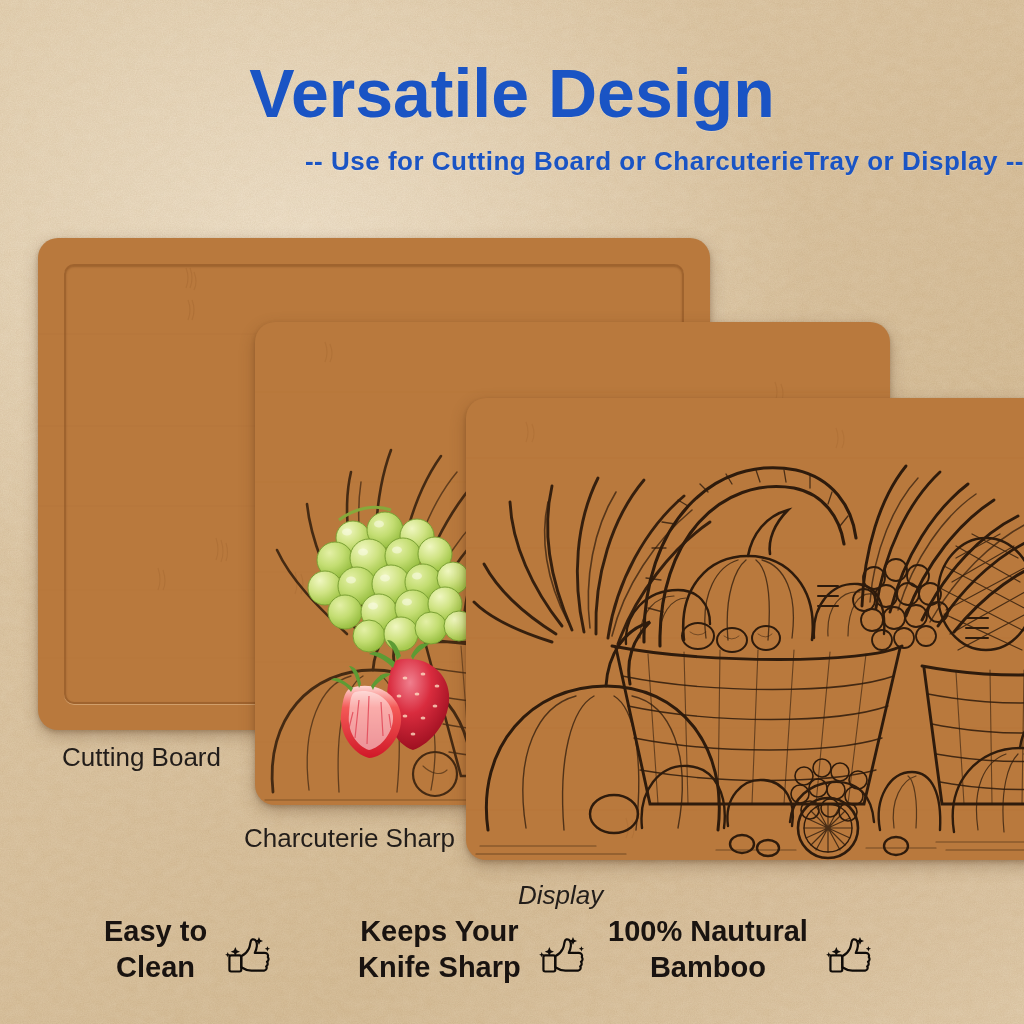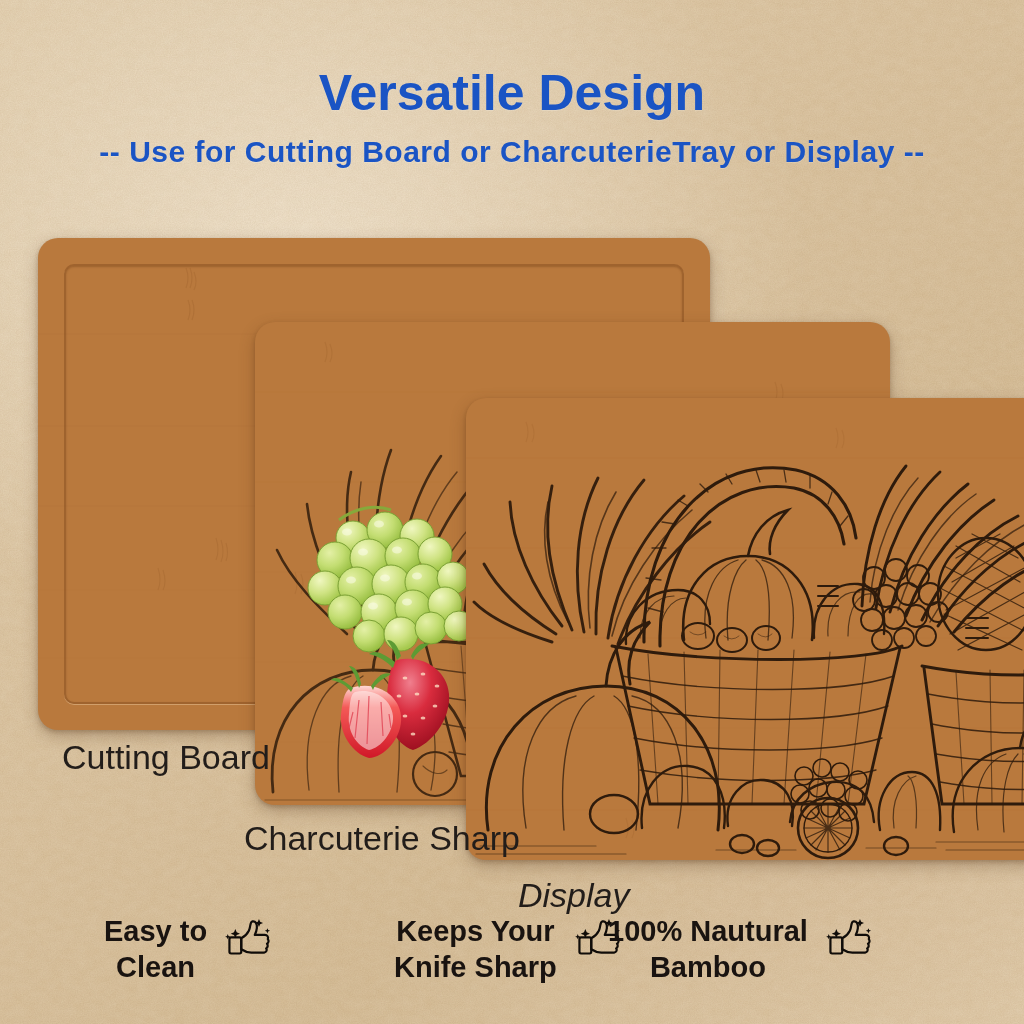--- a/index.html
+++ b/index.html
@@ -25,30 +25,30 @@
     position:absolute;inset:0;opacity:.30;mix-blend-mode:screen;pointer-events:none;
   }
 
   
   .headline{
     position:absolute;left:0;width:1024px;text-align:center;
     color:#1a54c4;font-weight:bold;letter-spacing:.5px;
     text-shadow:0 1px 0 rgba(255,255,255,.18);
   }
   #title{
-    top:50px;font-size:50px;line-height:86px;
+    top:50px;font-size:68px;line-height:86px;
     font-family:"Liberation Sans", sans-serif;
     letter-spacing:0px;
   }
   #subtitle{
-    top:133px;font-size:30px;line-height:38px;font-weight:bold;
+    top:142px;font-size:26px;line-height:38px;font-weight:bold;text-align:right;
   }
 
   .board-label{
-    position:absolute;color:#221d1a;font-size:34px;line-height:30px;
+    position:absolute;color:#221d1a;font-size:26px;line-height:30px;
     font-family:"Liberation Sans", sans-serif;white-space:nowrap;
   }
   #label-cutting{ left:62px;  top:742px; }
   #label-charc  { left:244px; top:823px; }
   #label-display{ left:518px; top:880px;font-style:italic; }
 
   
   .board{
     position:absolute;border-radius:20px;overflow:hidden;
     box-shadow:0 6px 16px rgba(80,48,20,.30), 0 2px 4px rgba(80,48,20,.25);
@@ -78,28 +78,28 @@
   .groove{
     position:absolute;border-radius:10px;
     border:2px solid rgba(124,70,26,.42);
     box-shadow:inset 0 1px 2px rgba(90,48,12,.30), 0 1px 0 rgba(255,231,196,.35);
   }
   .art{position:absolute;inset:0;pointer-events:none;}
   .photo{position:absolute;pointer-events:none;}
 
   
   #features{position:absolute;left:0;top:905px;width:1024px;height:105px;}
-  .feature{position:absolute;display:flex;align-items:flex-start;}
+  .feature{position:absolute;display:flex;align-items:flex-end;}
   .feature .ftext{
     color:#191310;font-weight:bold;font-size:29px;line-height:36px;
     text-align:center;white-space:pre-line;
   }
   .feature .ficon{width:54px;height:54px;margin-left:14px;flex:0 0 auto;}
   #feat-0{left:104px;top:8px;}
-  #feat-1{left:358px;top:8px;margin-left:36px;}
+  #feat-1{left:358px;top:8px;}
   #feat-2{left:608px;top:8px;}
 </style>
 </head>
 <body>
 
 <div id="stage">
 
   <svg id="grain" viewBox="0 0 1024 1024" preserveAspectRatio="none">
     <defs>
       <filter id="fg1" x="0" y="0" width="100%" height="100%">

